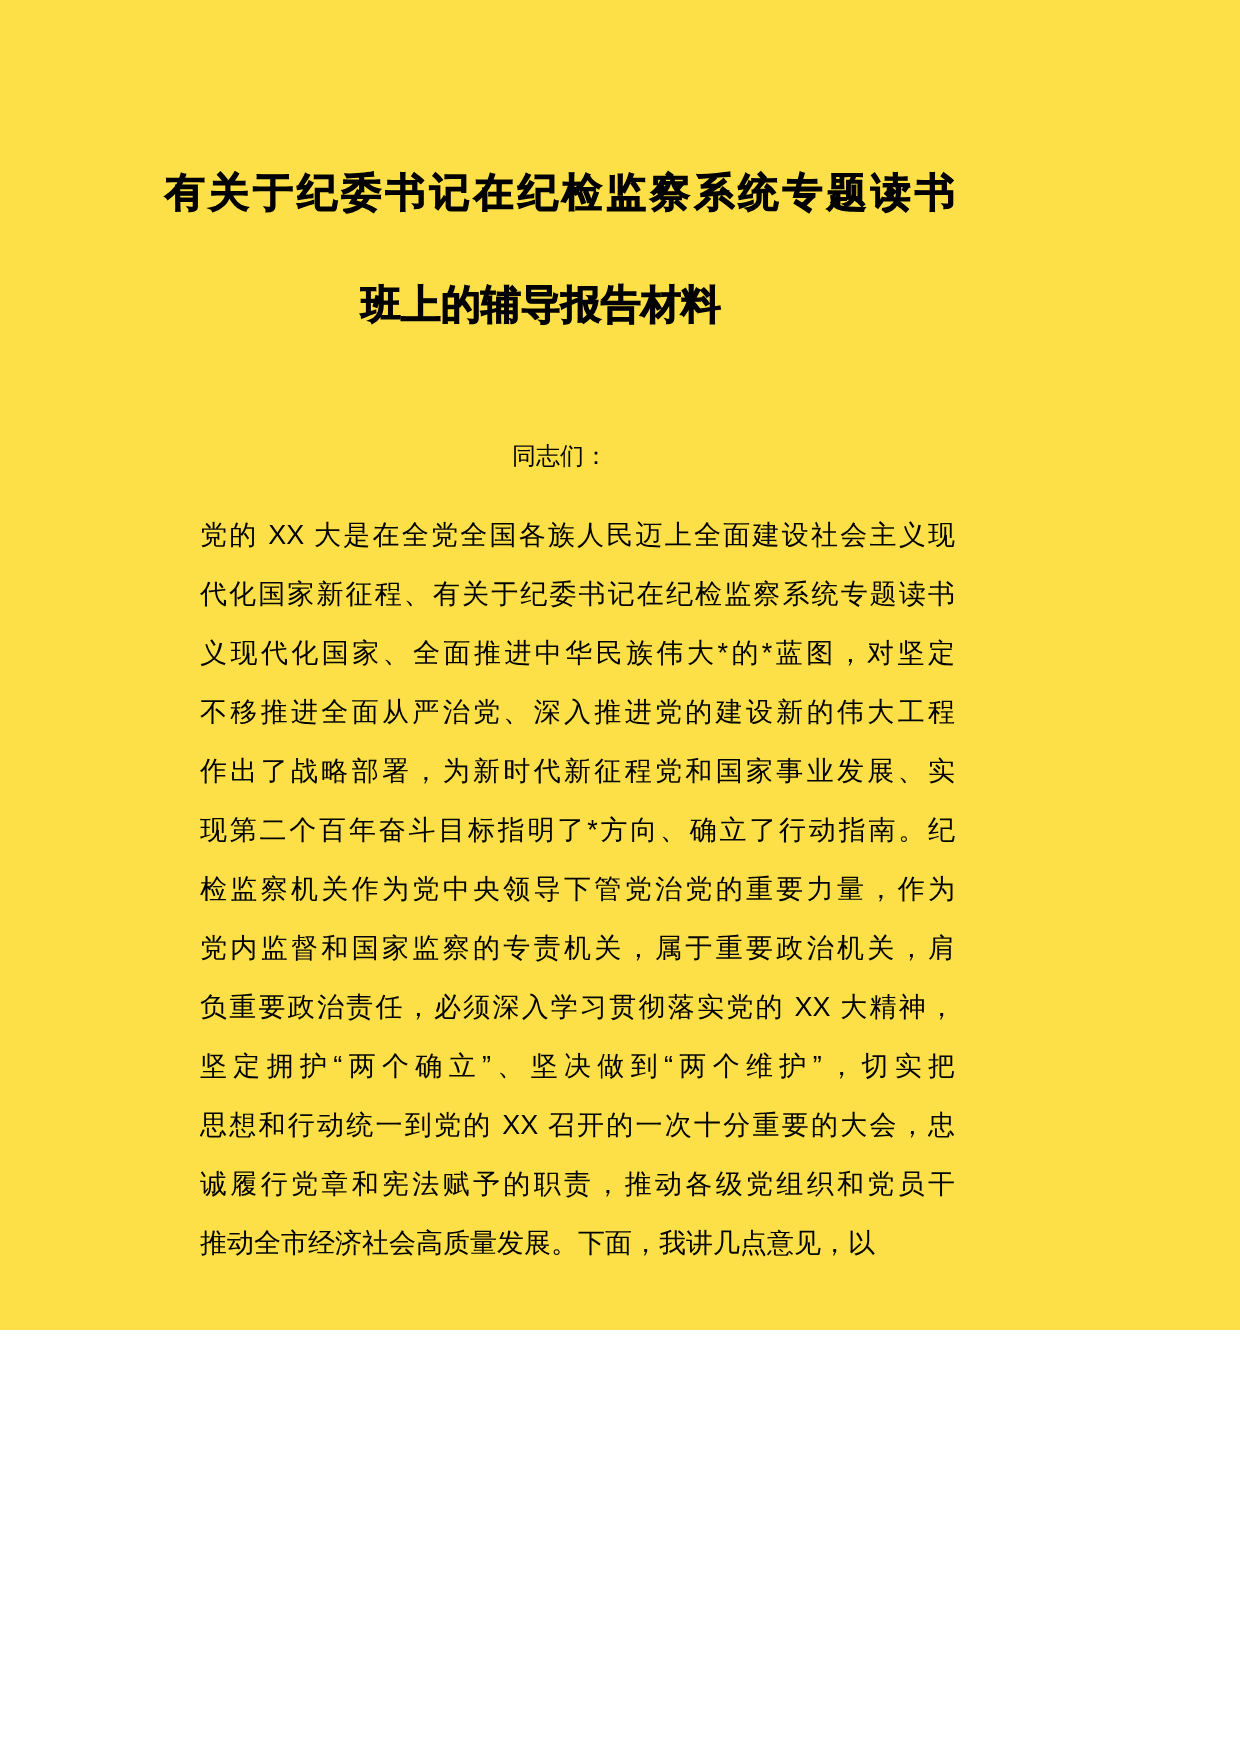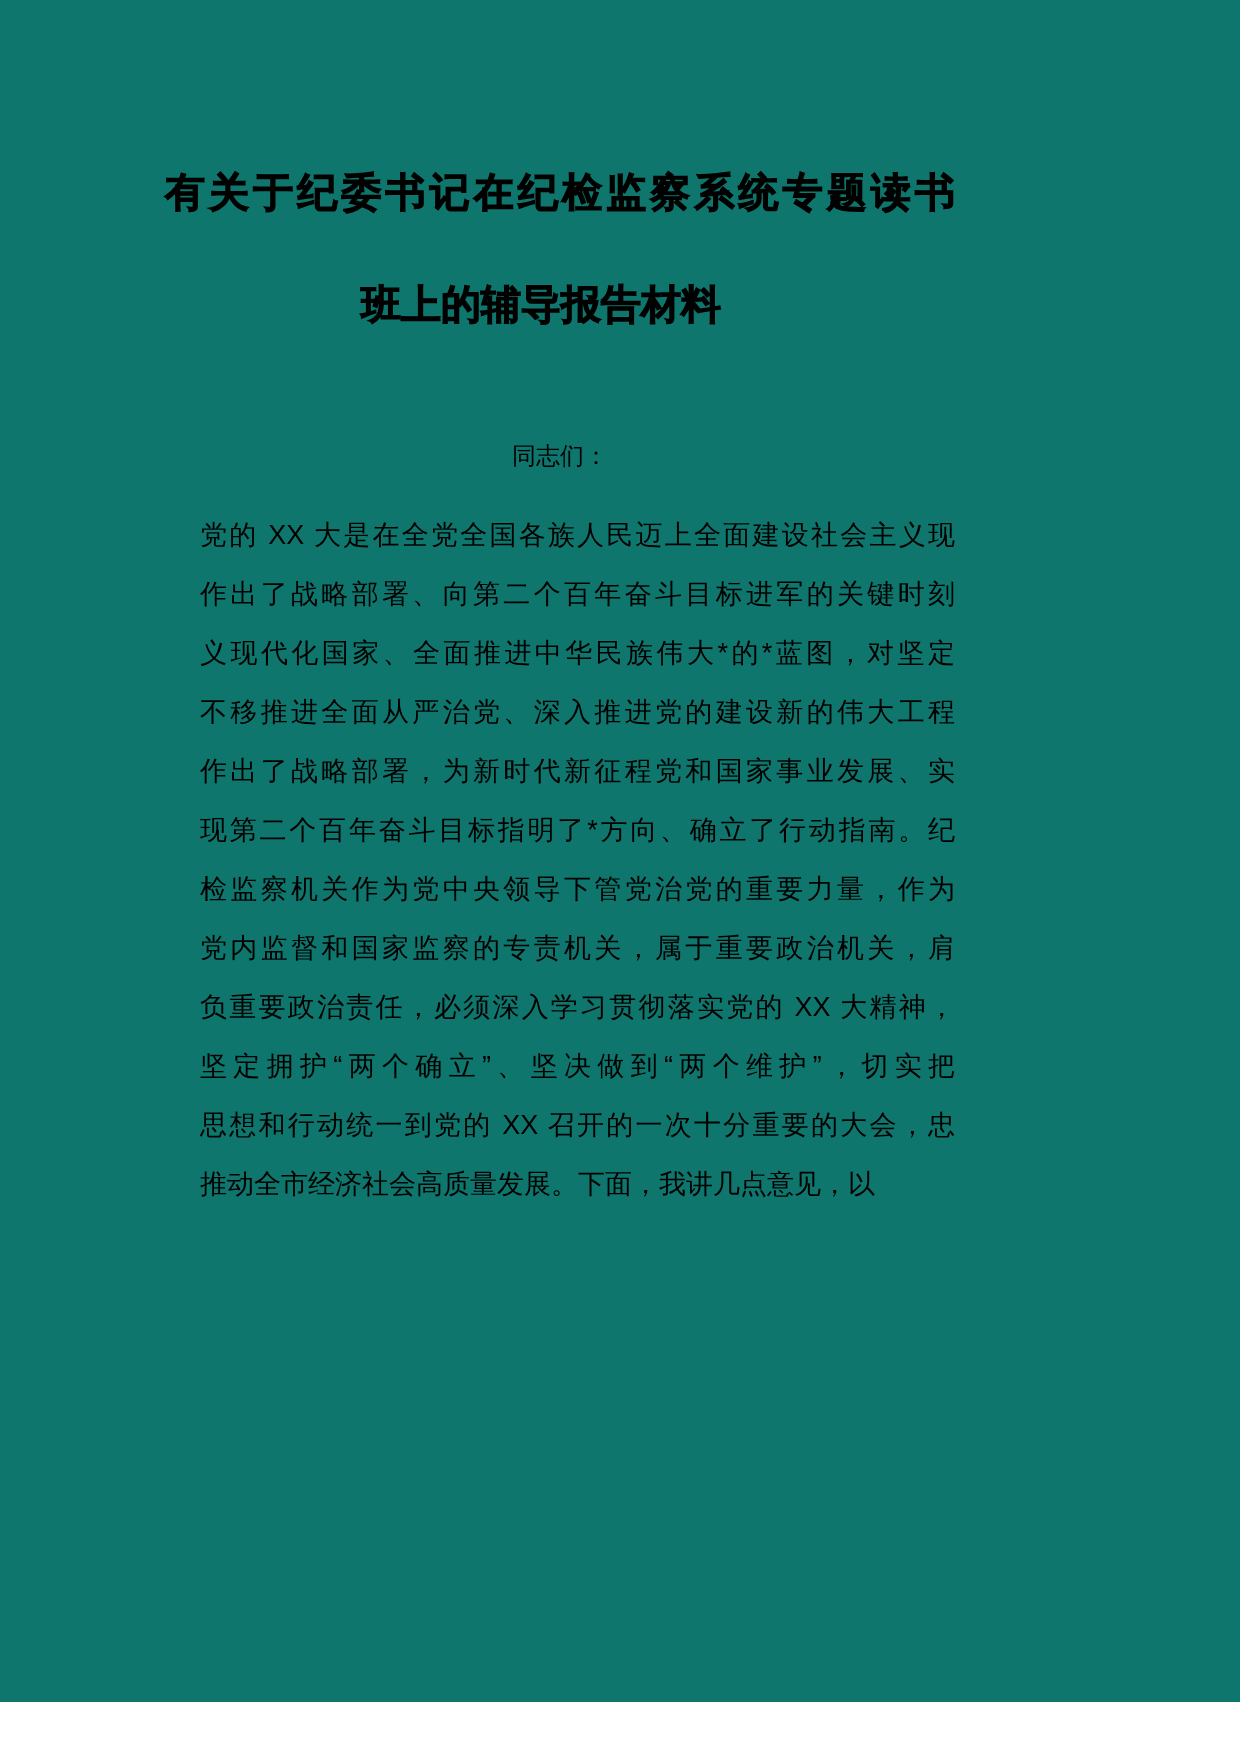--- a/index.html
+++ b/index.html
@@ -8,22 +8,22 @@
     padding: 0;
     background: #ffffff;
   }
   body {
     font-family: "Liberation Sans", "DejaVu Sans", sans-serif;
     color: #000000;
   }
   .page {
     position: relative;
     width: 1240px;
-    height: 1702px;
-    background: #0f766e;
+    height: 1330px;
+    background: #fde047;
     overflow: hidden;
     box-sizing: border-box;
   }
   .doc-body {
     position: absolute;
     left: 165px;
     top: 0;
     width: 790px;
   }
   
@@ -89,27 +89,28 @@
 
     <h1 class="doc-title">
       <span class="title-line title-line-1">有关于纪委书记在纪检监察系统专题读书</span>
       <span class="title-line title-line-2">班上的辅导报告材料</span>
     </h1>
 
     <p class="salutation">同志们：</p>
 
     <div class="body-para">
       <span class="ln">党的 XX 大是在全党全国各族人民迈上全面建设社会主义现</span>
-      <span class="ln">作出了战略部署、向第二个百年奋斗目标进军的关键时刻</span>
+      <span class="ln">代化国家新征程、有关于纪委书记在纪检监察系统专题读书</span>
       <span class="ln">义现代化国家、全面推进中华民族伟大*的*蓝图，对坚定</span>
       <span class="ln">不移推进全面从严治党、深入推进党的建设新的伟大工程</span>
       <span class="ln">作出了战略部署，为新时代新征程党和国家事业发展、实</span>
       <span class="ln">现第二个百年奋斗目标指明了*方向、确立了行动指南。纪</span>
       <span class="ln">检监察机关作为党中央领导下管党治党的重要力量，作为</span>
       <span class="ln">党内监督和国家监察的专责机关，属于重要政治机关，肩</span>
       <span class="ln">负重要政治责任，必须深入学习贯彻落实党的 XX 大精神，</span>
       <span class="ln">坚定拥护“两个确立”、坚决做到“两个维护”，切实把</span>
       <span class="ln">思想和行动统一到党的 XX 召开的一次十分重要的大会，忠</span>
+      <span class="ln">诚履行党章和宪法赋予的职责，推动各级党组织和党员干</span>
       <span class="ln ln-last">推动全市经济社会高质量发展。下面，我讲几点意见，以</span>
     </div>
 
   </div>
 </div>
 
 </body></html>

